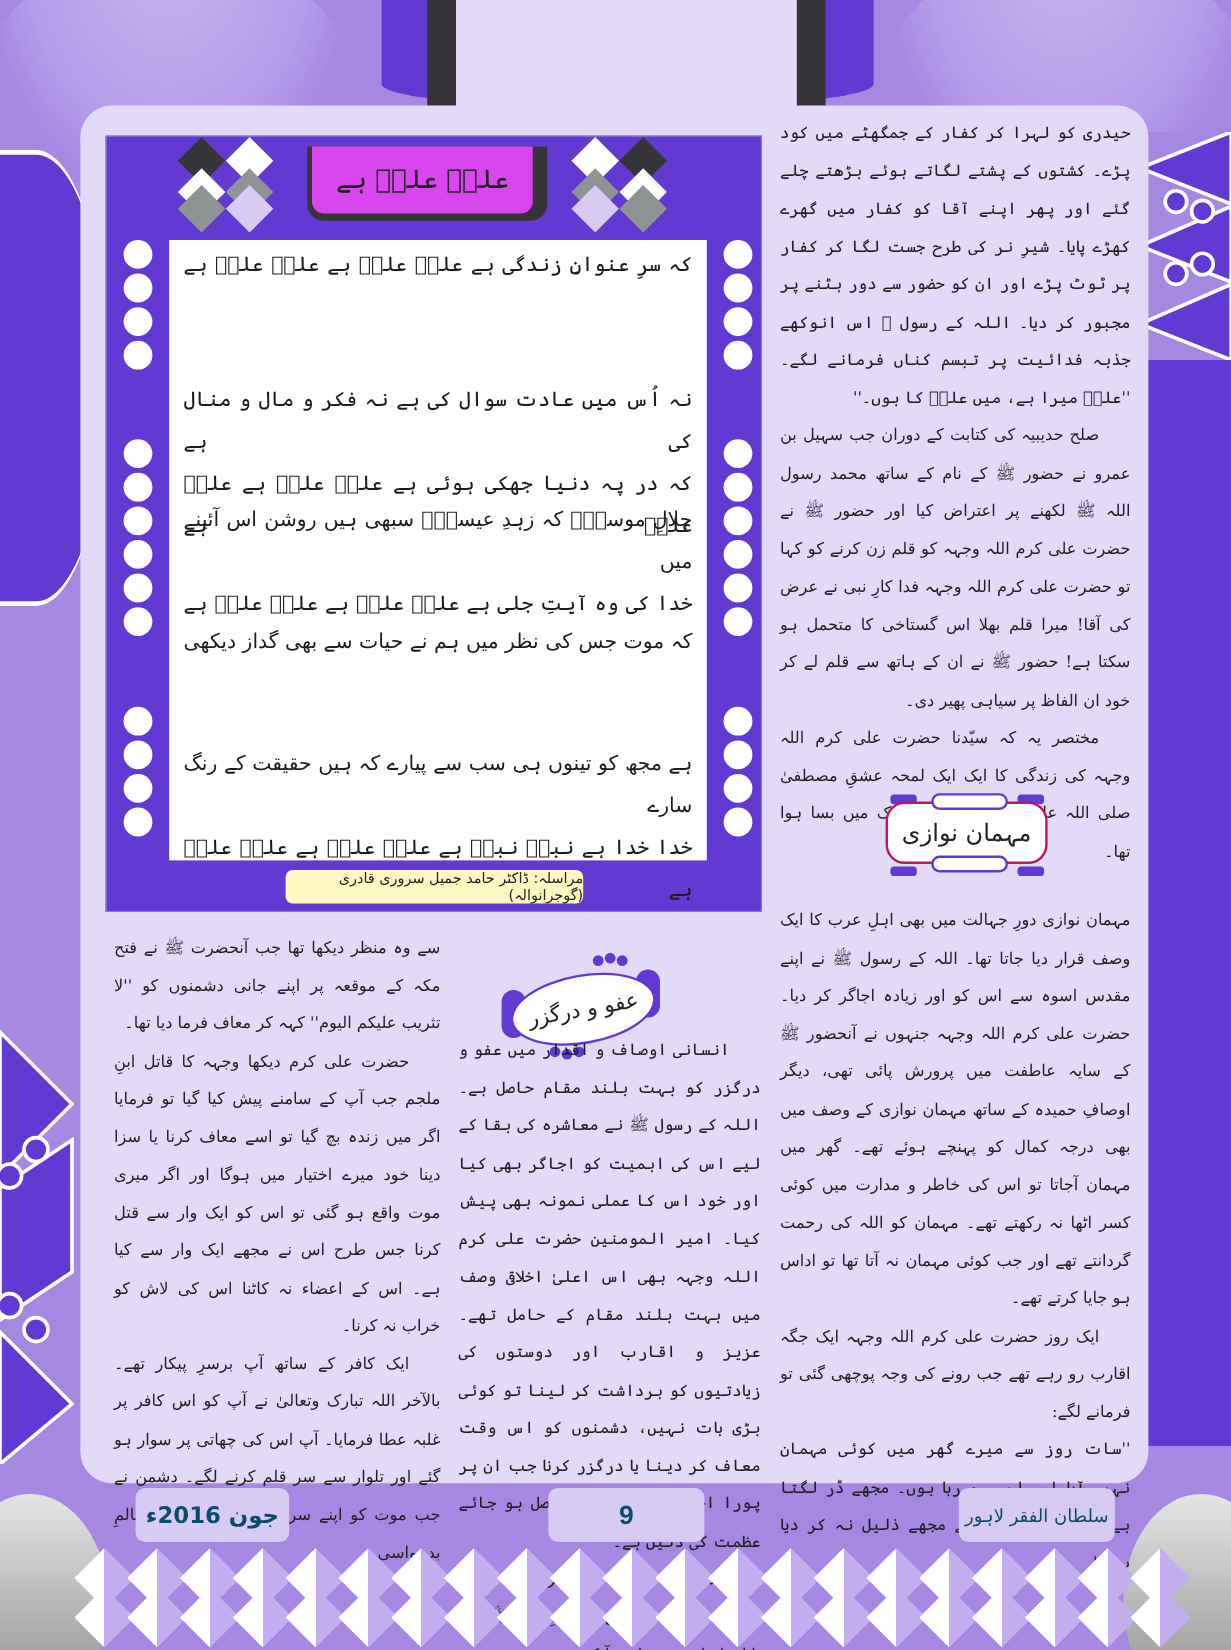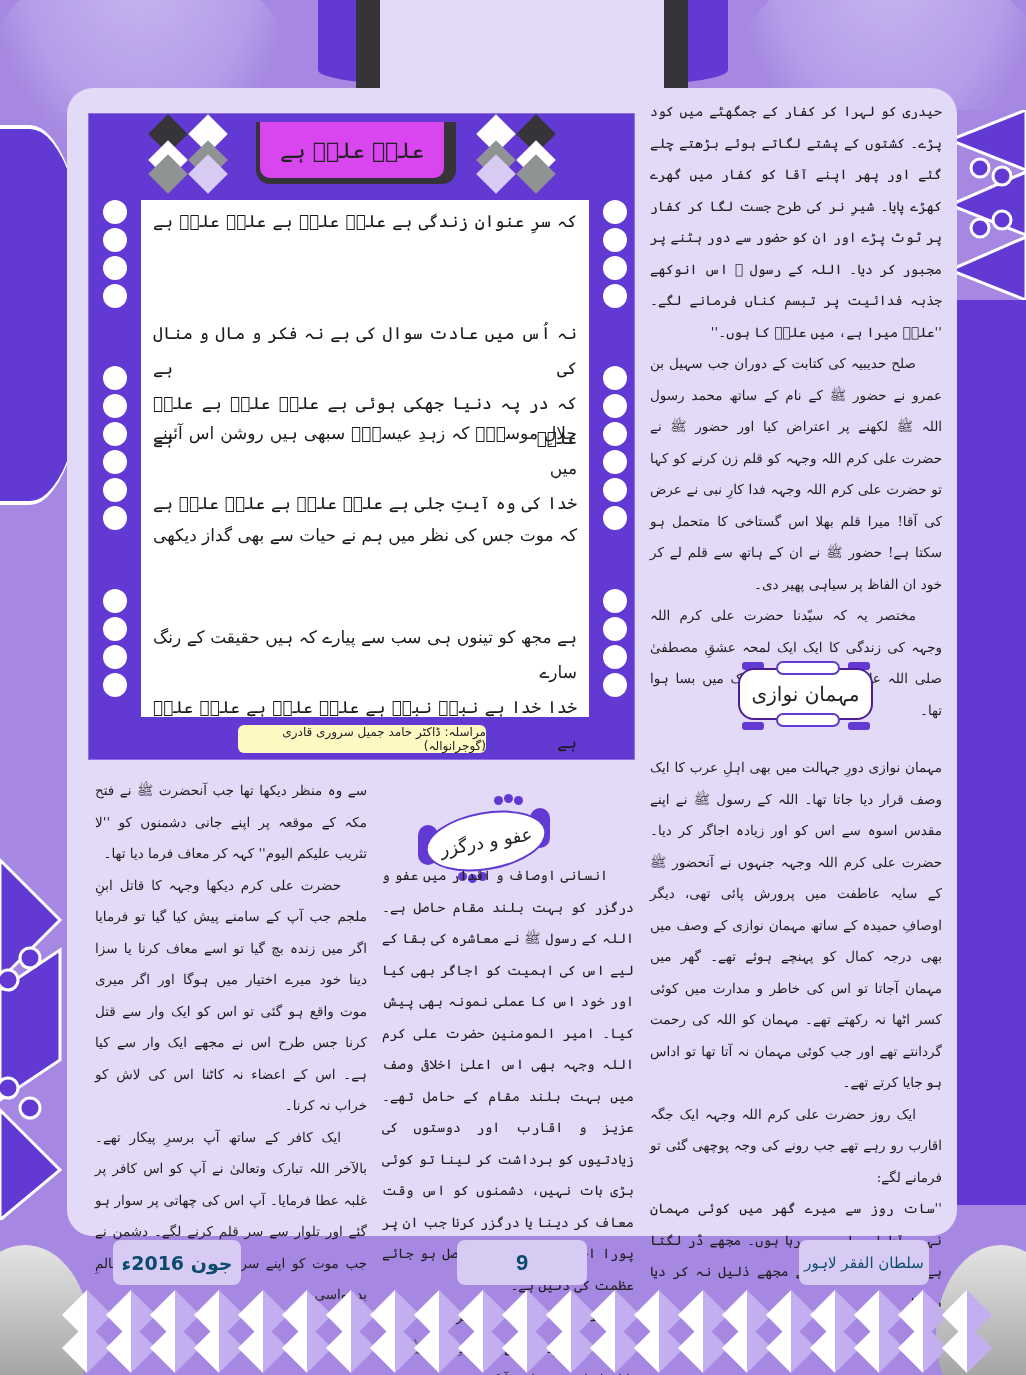--- a/index.html
+++ b/index.html
@@ -88,21 +88,21 @@
   }
   .col p { margin: 0; text-indent: 0; }
   .col p.indent { text-indent: 26px; }
   .col-right-top { left: 650px; top: 96px; width: 292px; }
   .col-right-bot { left: 650px; top: 752px; width: 292px; }
   .col-mid { left: 382px; top: 860px; width: 252px; }
   .col-left { left: 95px; top: 775px; width: 272px; }
 
   .heading-badge {
     position: absolute; left: 738px; top: 668px; width: 135px; height: 52px;
-    border: 2px solid #4c1d95; border-radius: 16px; background: #fff;
+    border: 2px solid #be185d; border-radius: 16px; background: #fff;
     display: flex; align-items: center; justify-content: center;
     font-family: "DejaVu Serif", serif; font-size: 20px; color: #222; direction: rtl;
   }
   .heading-badge::before, .heading-badge::after {
     content: ""; position: absolute; left: 50%; width: 60px; height: 10px; margin-left: -30px;
     border: 2px solid #6239d2; border-radius: 10px; background: #fff;
   }
   .heading-badge::before { top: -9px; }
   .heading-badge::after { bottom: -9px; }
   .badge-tabs span { position: absolute; width: 22px; height: 8px; background: #6239d2; border-radius: 3px; }

